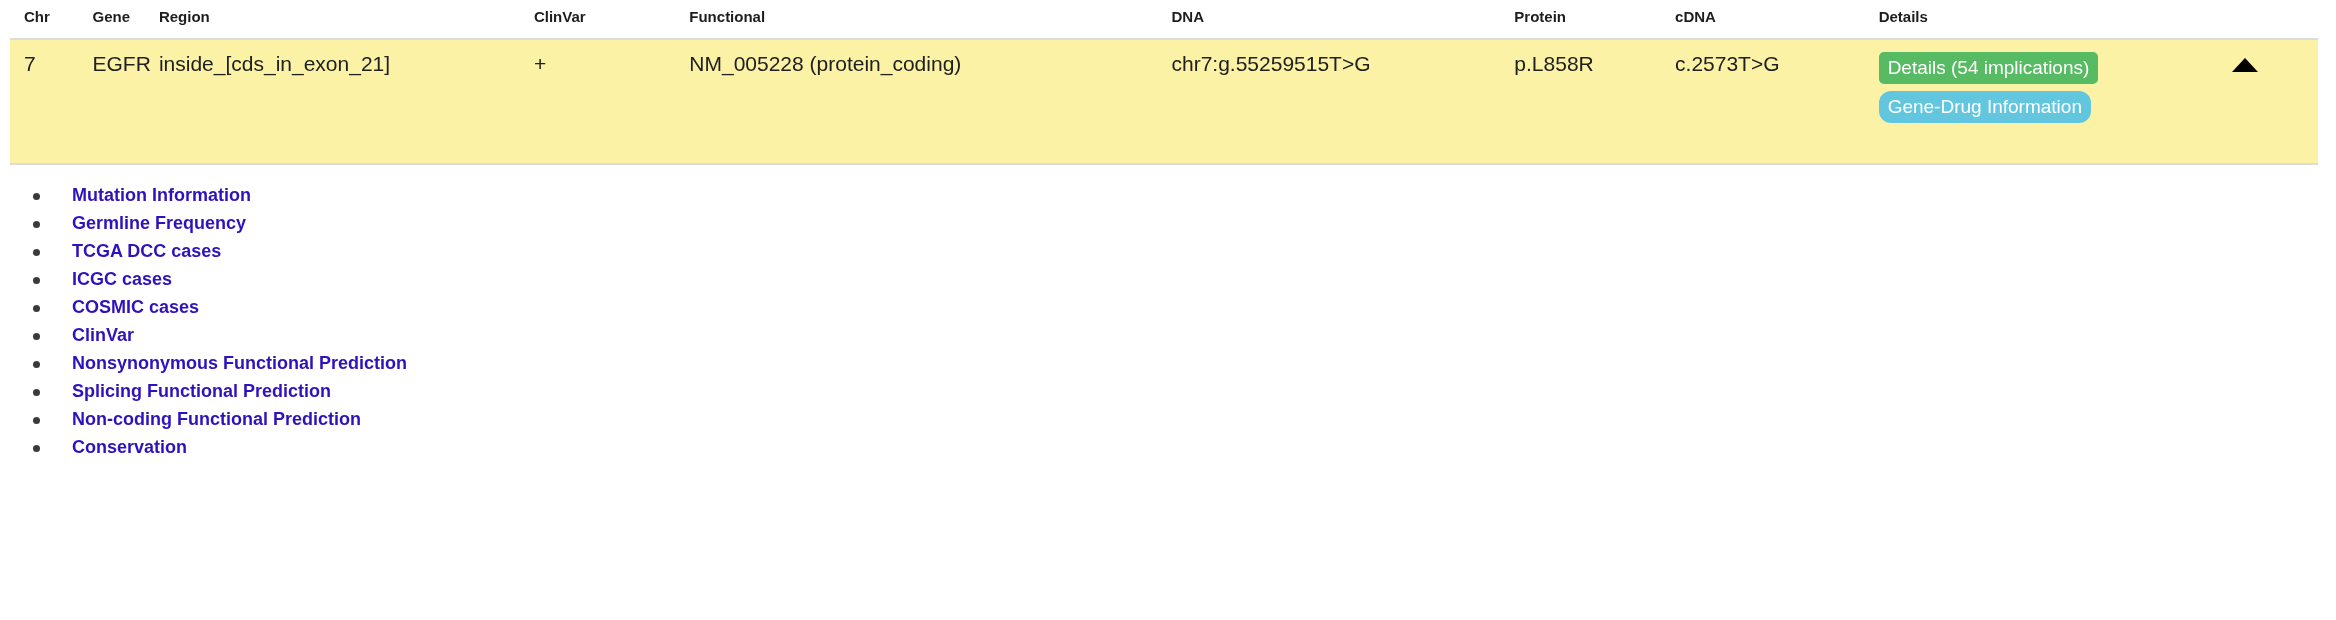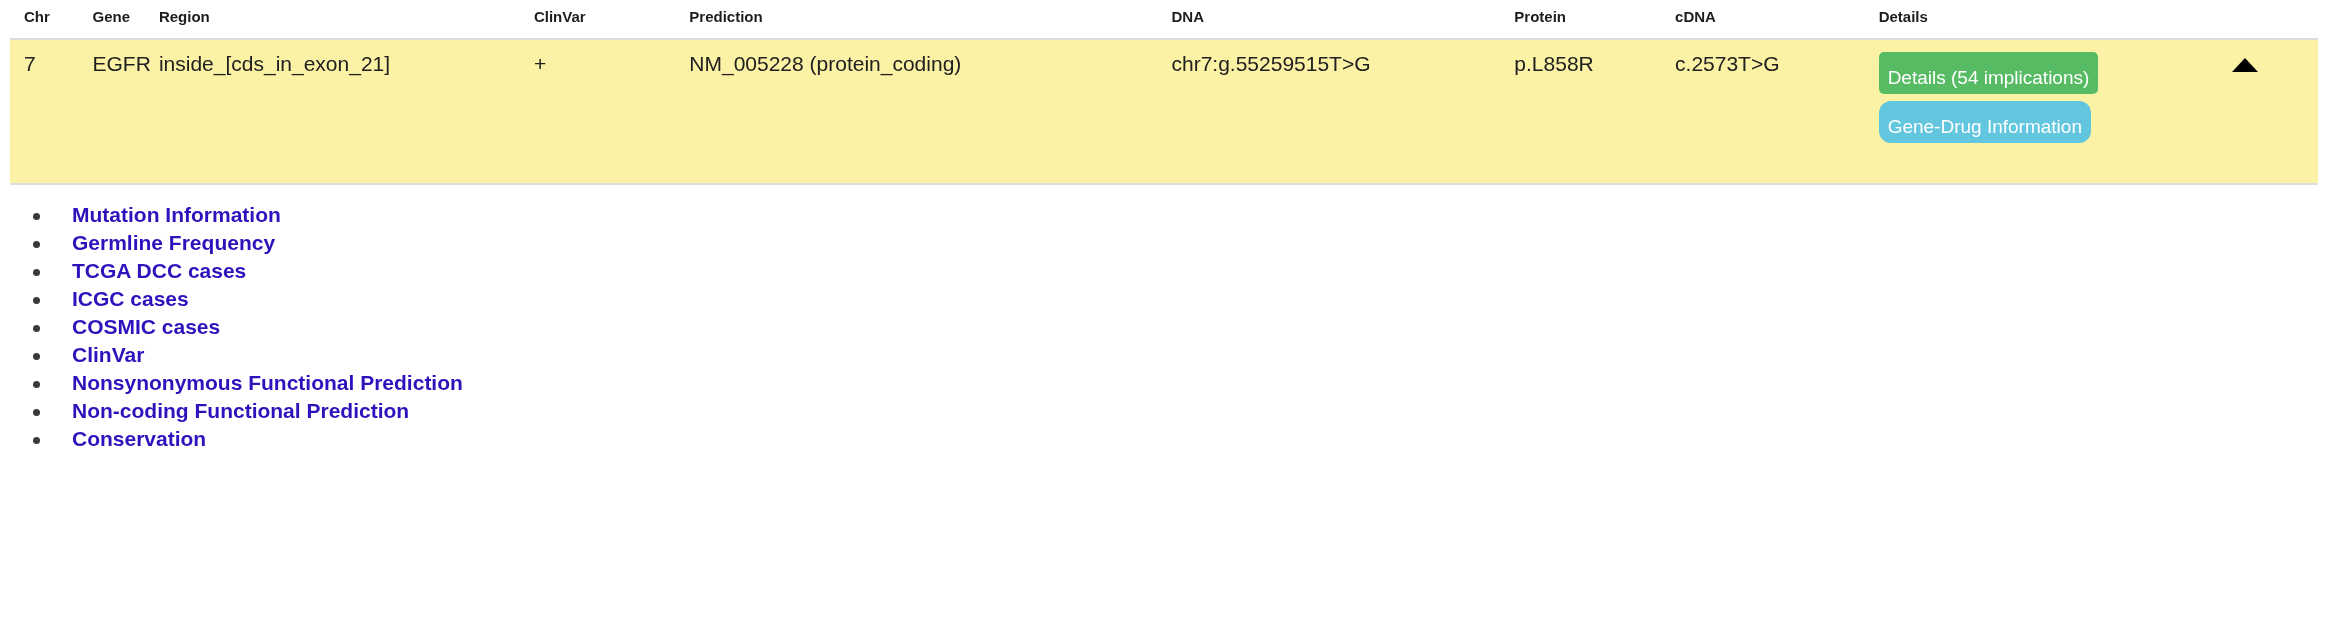--- a/index.html
+++ b/index.html
@@ -80,21 +80,21 @@
     align-items: flex-start;
     gap: 7px;
   }
   .badge {
     display: inline-block;
     border-radius: 5px;
     color: #ffffff;
     font-size: 19px;
     font-weight: normal;
     line-height: 1;
-    padding: 16px 9px 7px 9px;
+    padding: 6px 9px 7px 9px;
     white-space: nowrap;
     text-decoration: none;
     cursor: pointer;
   }
   .badge-details { background: #57bb63; }
   .badge-genedrug { background: #62c6de; border-radius: 12px; }
 
   
   .toggle-cell { text-align: left; }
   .caret-up {
@@ -124,41 +124,41 @@
     content: "";
     position: absolute;
     left: 33px;
     top: 12px;
     width: 7px;
     height: 7px;
     border-radius: 50%;
     background: #3a3a3a;
   }
   .detail-link {
-    font-size: 21px;
+    font-size: 18px;
     font-weight: bold;
     color: #3012bd;
     text-decoration: none;
     cursor: pointer;
   }
 </style>
 </head>
 <body>
 
 <div class="page">
 
   <table class="variant-table">
     <thead>
       <tr>
         <th class="col-chr">Chr</th>
         <th class="col-gene">Gene</th>
         <th class="col-region">Region</th>
         <th class="col-spacer"></th>
         <th class="col-strand">ClinVar</th>
-        <th class="col-transcript">Prediction</th>
+        <th class="col-transcript">Functional</th>
         <th class="col-dna">DNA</th>
         <th class="col-protein">Protein</th>
         <th class="col-cdna">cDNA</th>
         <th class="col-details">Details</th>
         <th class="col-toggle"></th>
       </tr>
     </thead>
     <tbody>
       <tr class="row-selected">
         <td class="col-chr">7</td>
@@ -184,17 +184,18 @@
   </table>
 
   <ul class="detail-list">
     <li><a class="detail-link">Mutation Information</a></li>
     <li><a class="detail-link">Germline Frequency</a></li>
     <li><a class="detail-link">TCGA DCC cases</a></li>
     <li><a class="detail-link">ICGC cases</a></li>
     <li><a class="detail-link">COSMIC cases</a></li>
     <li><a class="detail-link">ClinVar</a></li>
     <li><a class="detail-link">Nonsynonymous Functional Prediction</a></li>
+    <li><a class="detail-link">Splicing Functional Prediction</a></li>
     <li><a class="detail-link">Non-coding Functional Prediction</a></li>
     <li><a class="detail-link">Conservation</a></li>
   </ul>
 
 </div>
 
 </body></html>

